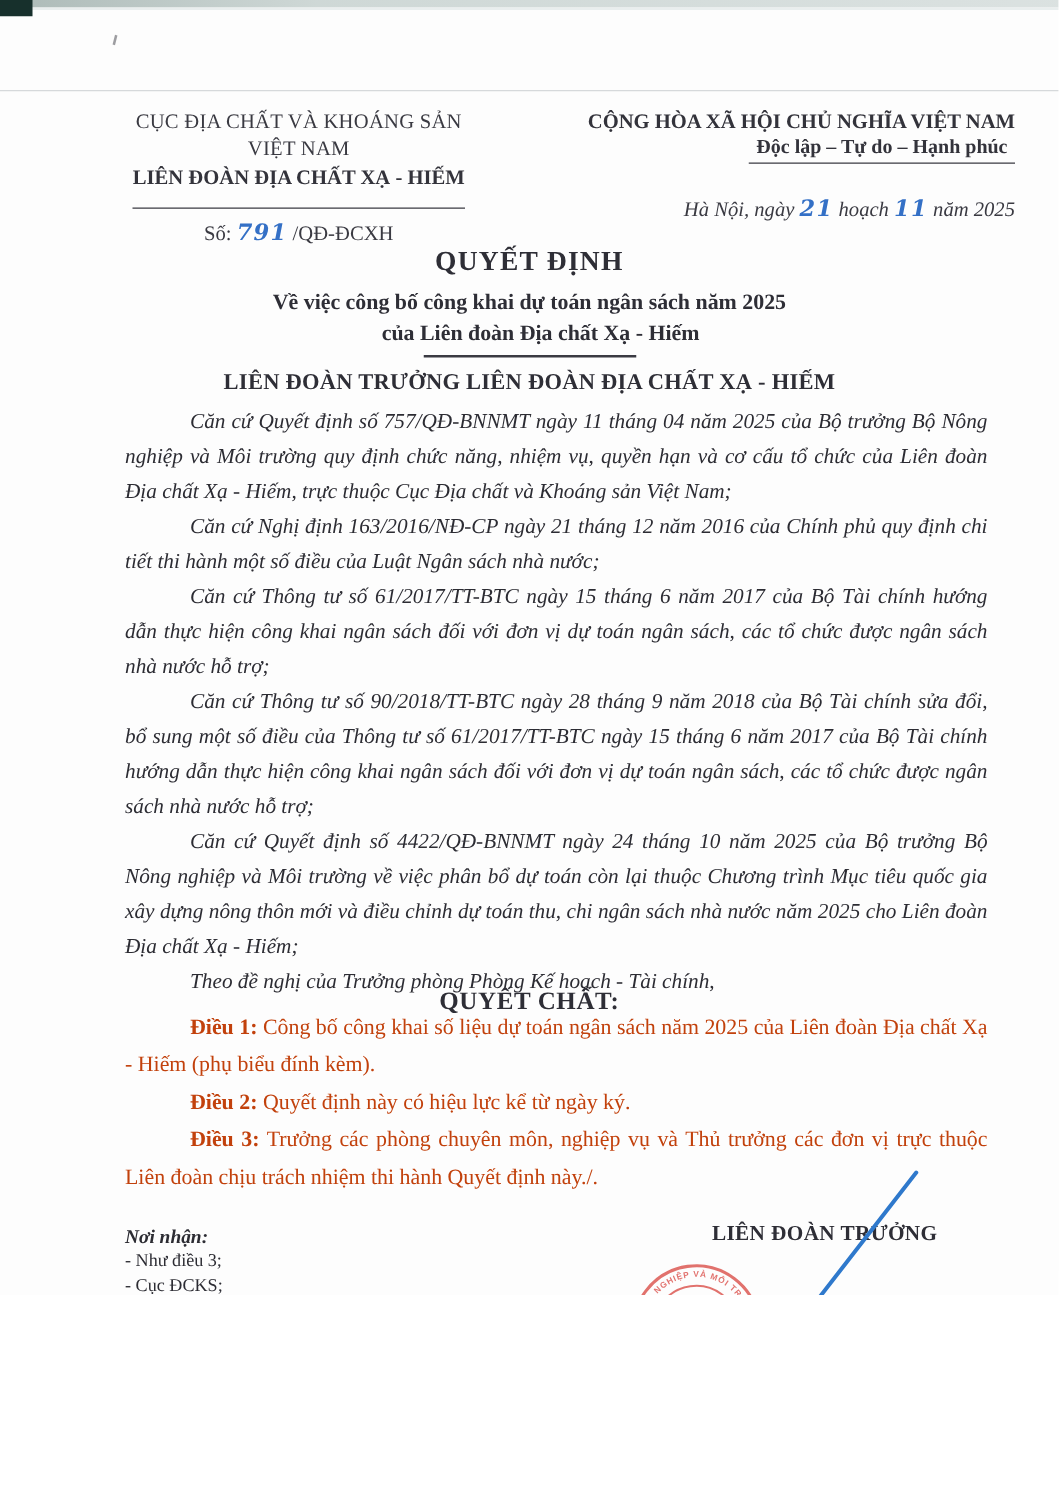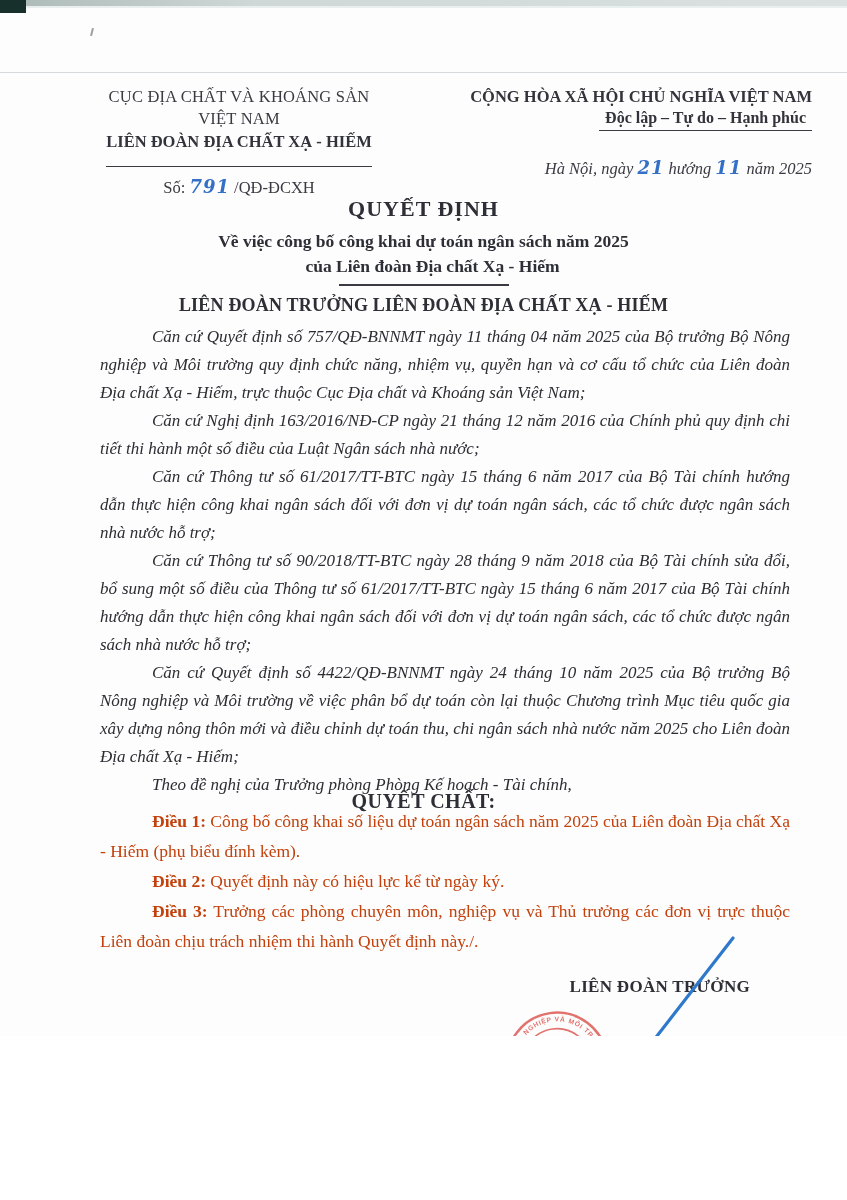--- a/index.html
+++ b/index.html
@@ -96,21 +96,21 @@
       <span>/QĐ-ĐCXH</span>
     </div>
   </div>
 
   <div class="hdr-right">
     <div class="l1">CỘNG HÒA XÃ HỘI CHỦ NGHĨA VIỆT NAM</div>
     <div><span class="l2">Độc lập – Tự do – Hạnh phúc</span></div>
     <div class="hdr-date">
       <span>Hà Nội, ngày</span>
       <span class="hand">21</span>
-      <span>hướng</span>
+      <span>hoạch</span>
       <span class="hand">11</span>
       <span>năm 2025</span>
     </div>
   </div>
 
   <div class="title-block">
     <div class="title-main">QUYẾT ĐỊNH</div>
     <div class="title-sub">Về việc công bố công khai dự toán ngân sách năm 2025</div>
     <div class="title-sub" style="margin-top:4px;margin-left:18px;">của Liên đoàn Địa chất Xạ - Hiếm</div>
     <div class="title-rule"></div>
@@ -127,20 +127,26 @@
   </div>
 
   <div class="decide-heading">QUYẾT CHẤT:</div>
 
   <div class="articles">
     <p><span class="art-label">Điều 1:</span><span> Công bố công khai số liệu dự toán ngân sách năm 2025 của Liên đoàn Địa chất Xạ - Hiếm (phụ biểu đính kèm).</span></p>
     <p><span class="art-label">Điều 2:</span><span> Quyết định này có hiệu lực kể từ ngày ký.</span></p>
     <p><span class="art-label">Điều 3:</span><span> Trưởng các phòng chuyên môn, nghiệp vụ và Thủ trưởng các đơn vị trực thuộc Liên đoàn chịu trách nhiệm thi hành Quyết định này./.</span></p>
   </div>
 
+  <div class="recipients">
+    <div class="rec-label">Nơi nhận:</div>
+    <div class="rec-item">- Như điều 3;</div>
+    <div class="rec-item">- Cục ĐCKS;</div>
+    <div class="rec-item">- Lưu: VT, KHTC (01 bản giấy).</div>
+  </div>
 
   <div class="sig-title">LIÊN ĐOÀN TRƯỞNG</div>
 
   <svg class="stamp" viewBox="0 0 200 200">
     <defs>
       <path id="arcTop" d="M 43,100 A 57,57 0 1 1 157,100"></path>
       <path id="arcBottom" d="M 36,100 A 64,64 0 0 0 164,100"></path>
     </defs>
     <circle cx="100" cy="100" r="69" fill="none" stroke="#dd5a55" stroke-width="3.4"></circle>
     <circle cx="100" cy="100" r="47" fill="none" stroke="#dd5a55" stroke-width="2.2"></circle>

